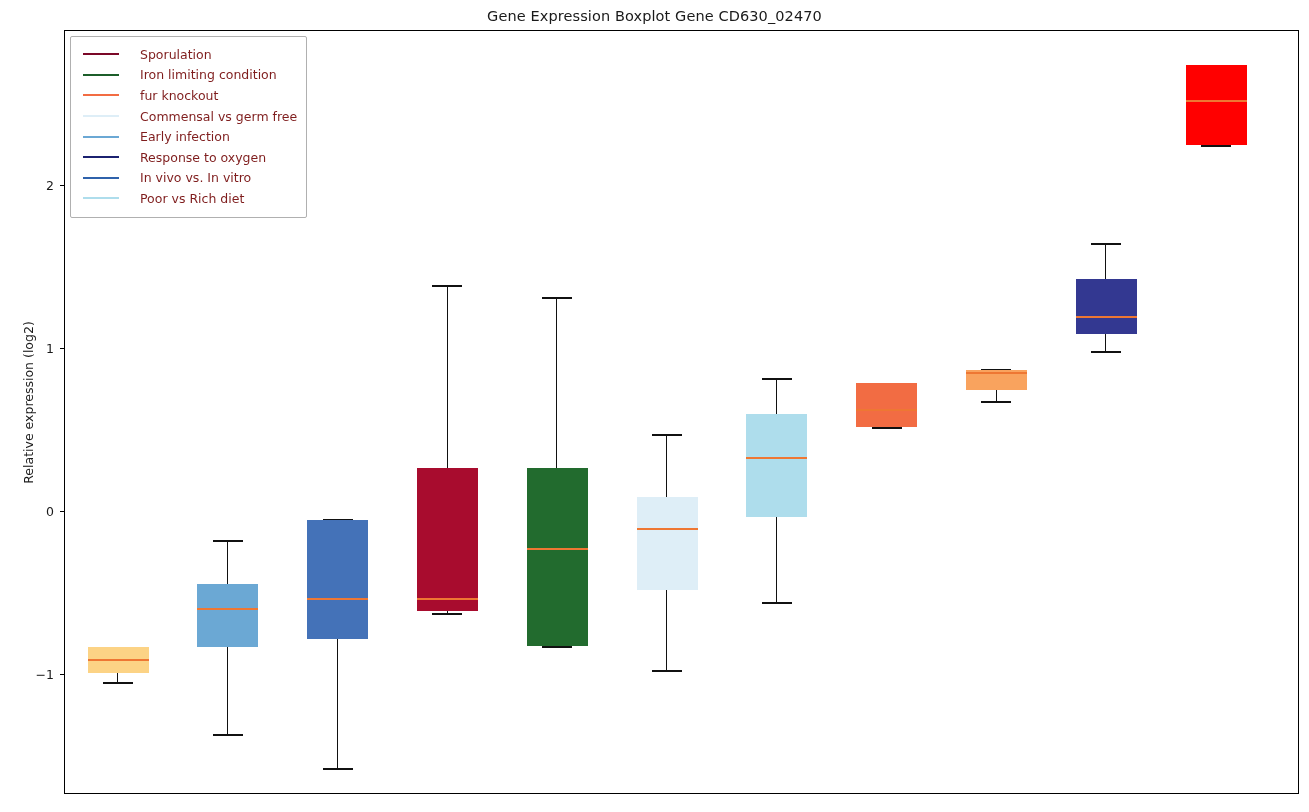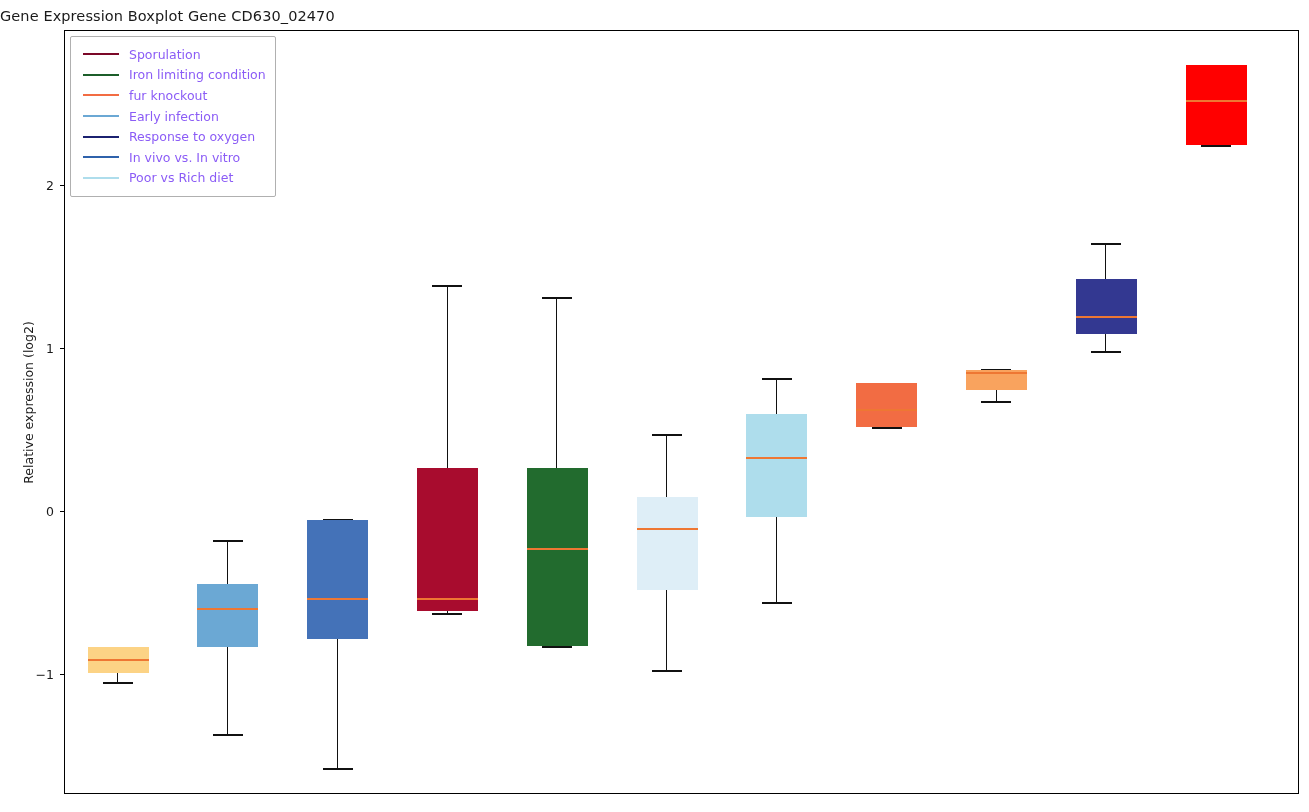--- a/index.html
+++ b/index.html
@@ -17,21 +17,21 @@
     position: relative;
     width: 1309px;
     height: 812px;
     background: #ffffff;
   }
   #chart-title {
     position: absolute;
     left: 0;
     top: 8px;
     width: 1309px;
-    text-align: left;
+    text-align: center;
     font-size: 14.5px;
     color: #1a1a1a;
     letter-spacing: 0.1px;
   }
   
   #plot-frame {
     position: absolute;
     left: 64px;
     top: 30px;
     width: 1235px;
@@ -111,22 +111,23 @@
   }
   .legend-swatch {
     width: 36px;
     height: 0;
     margin-right: 10px;
     margin-left: 4px;
     flex: 0 0 auto;
   }
   .legend-text {
     font-size: 12.5px;
-    color: #8b5cf6;
+    color: #7f1d1d;
     white-space: nowrap;
+    margin-left: 11px;
   }
 </style>
 </head>
 <body>
 
 <div id="figure">
 
   <div id="chart-title">Gene Expression Boxplot Gene CD630_02470</div>
 
   <div id="plot-frame">
@@ -242,20 +243,24 @@
       </div>
       <div class="legend-row">
         <span class="legend-swatch" style="border-top: 2.2px solid rgb(28, 94, 42);"></span>
         <span class="legend-text">Iron limiting condition</span>
       </div>
       <div class="legend-row">
         <span class="legend-swatch" style="border-top: 2.2px solid rgb(242, 108, 67);"></span>
         <span class="legend-text">fur knockout</span>
       </div>
       <div class="legend-row">
+        <span class="legend-swatch" style="border-top: 2.2px solid rgb(222, 238, 247);"></span>
+        <span class="legend-text">Commensal vs germ free</span>
+      </div>
+      <div class="legend-row">
         <span class="legend-swatch" style="border-top: 2.2px solid rgb(107, 168, 212);"></span>
         <span class="legend-text">Early infection</span>
       </div>
       <div class="legend-row">
         <span class="legend-swatch" style="border-top: 2.2px solid rgb(27, 33, 112);"></span>
         <span class="legend-text">Response to oxygen</span>
       </div>
       <div class="legend-row">
         <span class="legend-swatch" style="border-top: 2.2px solid rgb(47, 98, 171);"></span>
         <span class="legend-text">In vivo vs. In vitro</span>

